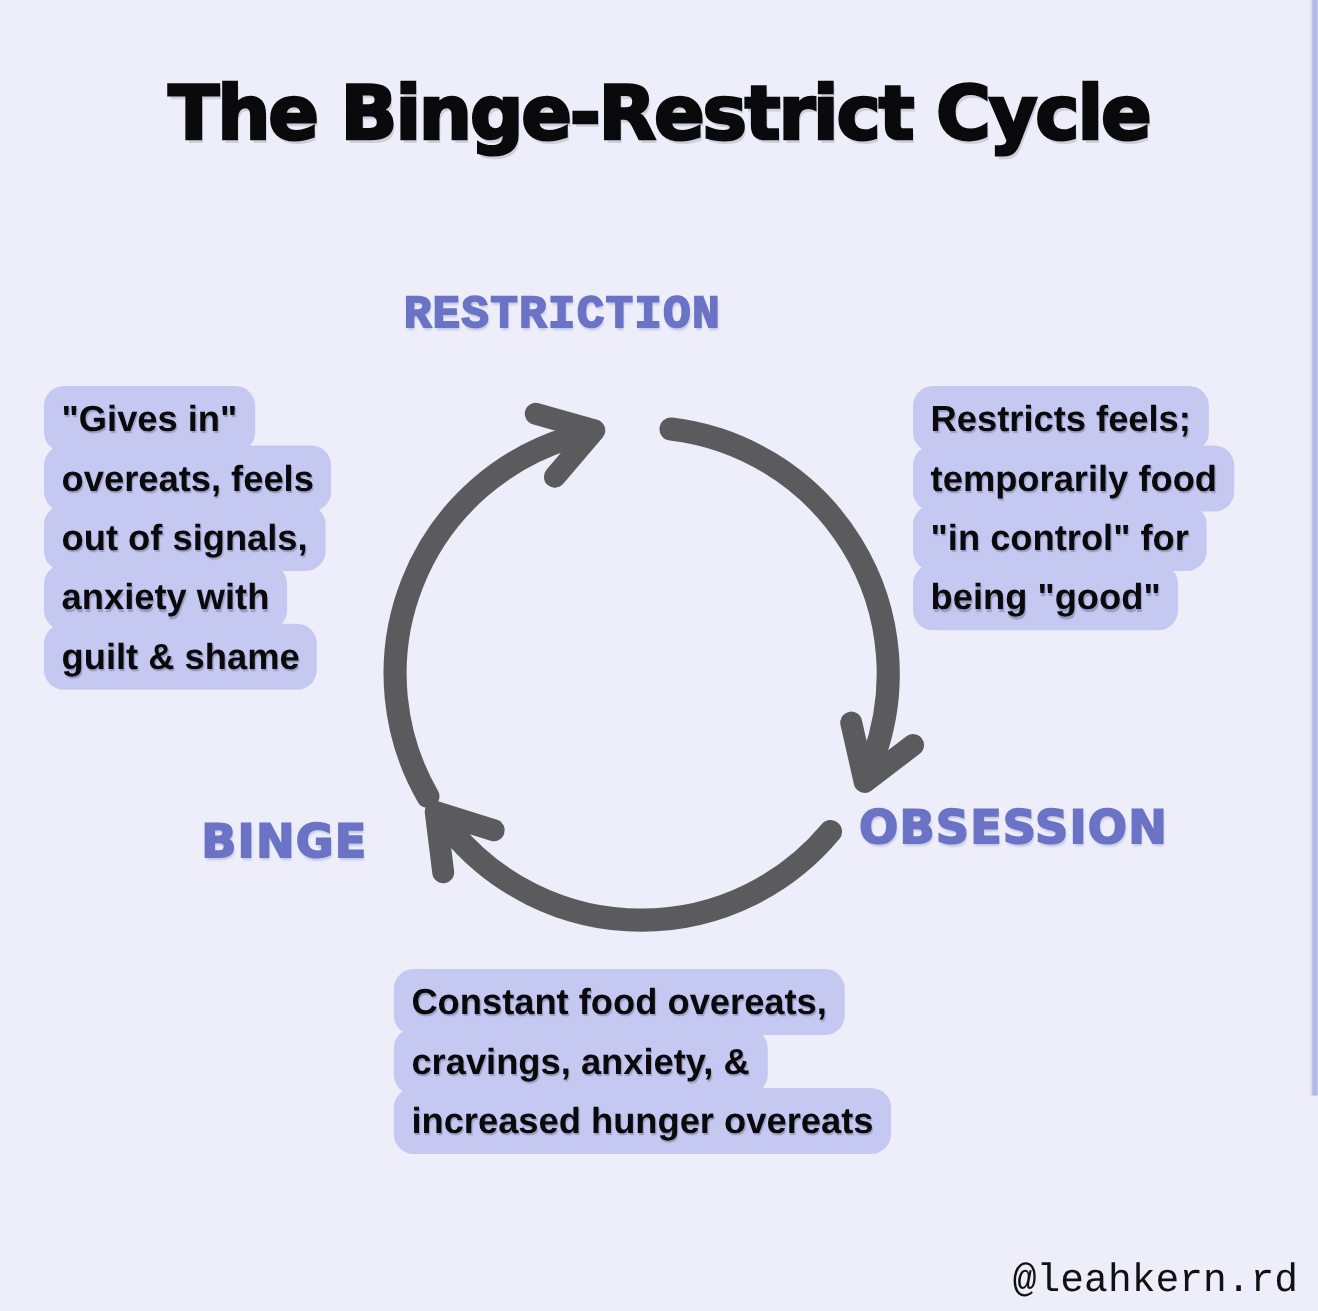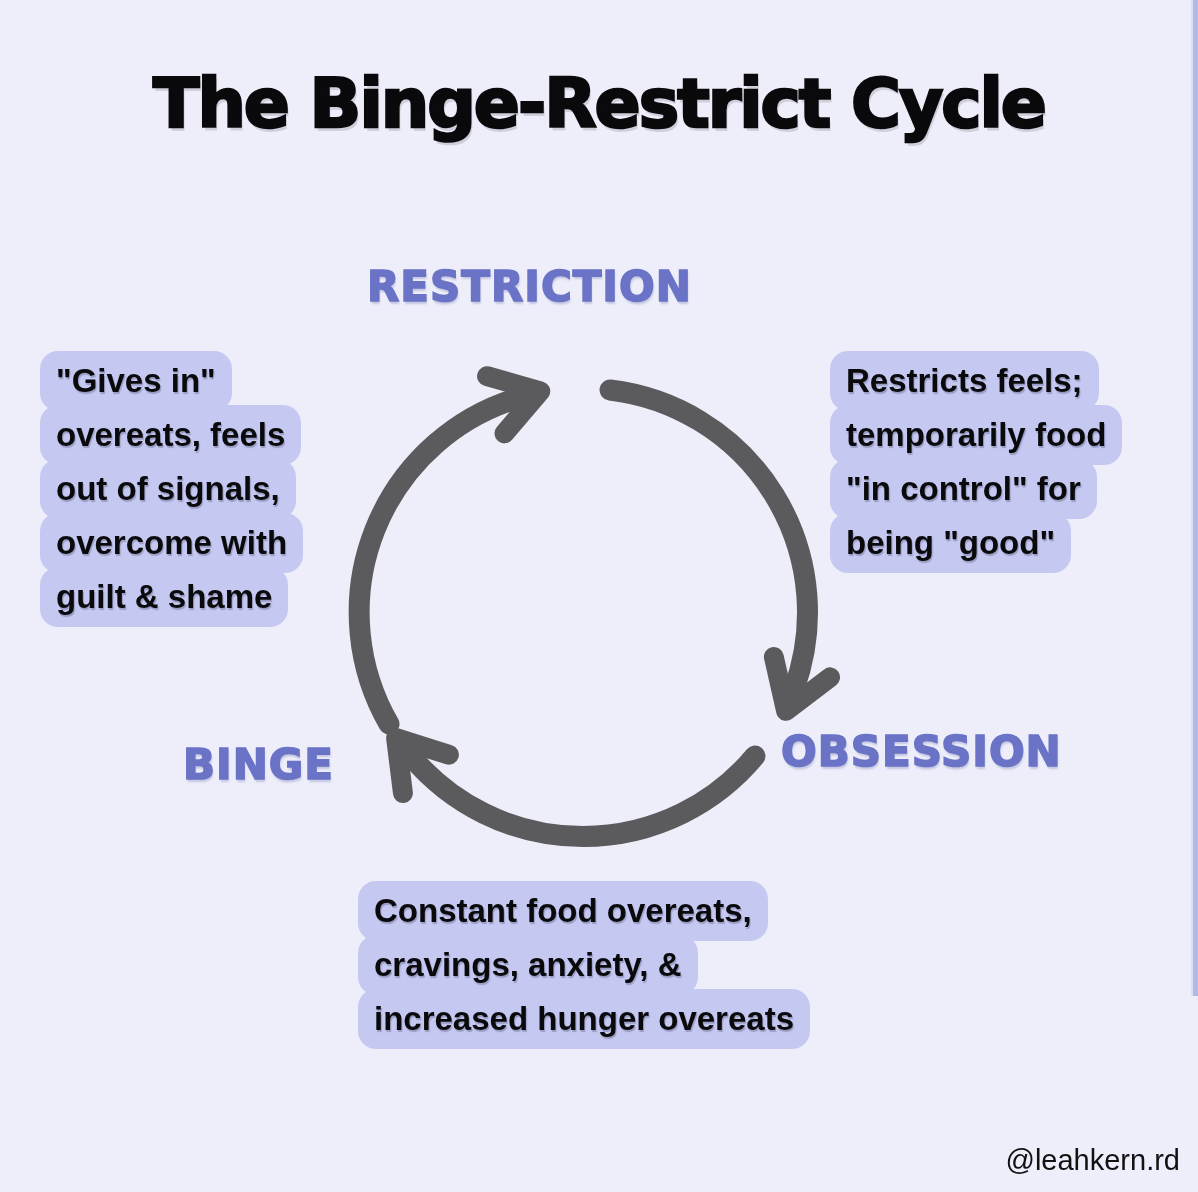--- a/index.html
+++ b/index.html
@@ -22,40 +22,40 @@
   .title{position:absolute;top:64px;left:0;width:100%;text-align:center;
     font-family:"DejaVu Sans",sans-serif;font-weight:bold;font-size:68px;
     letter-spacing:-2px;color:var(--text);
     -webkit-text-stroke:2.5px var(--text);
     text-shadow:2px 4px 0 rgba(20,20,30,0.14);}
 
   .stage-label{position:absolute;font-family:"DejaVu Sans",sans-serif;font-weight:bold;
     font-size:42px;letter-spacing:1px;color:var(--label);
     -webkit-text-stroke:1.6px var(--label);
     text-shadow:1px 3px 2px rgba(80,85,150,0.25);white-space:nowrap;}
-  #label-restriction{left:367px;top:262px;}
+  #label-restriction{left:367px;top:262px;font-family:Liberation Mono, monospace;}
   #label-obsession{left:781px;top:727px;}
   #label-binge{left:183px;top:740px;}
 
   .note{position:absolute;display:flex;flex-direction:column;align-items:flex-start;}
   .note-line{display:block;background:var(--box);color:var(--text);
     font-family:"Liberation Sans",sans-serif;font-weight:bold;font-size:33px;
     line-height:36px;padding:12px 16px;border-radius:18px;margin-top:-6px;
     white-space:nowrap;text-shadow:1px 2px 1px rgba(25,25,50,0.25);}
   .note-line:first-child{margin-top:0;}
   #note-binge{left:40px;top:351px;}
   #note-restriction{left:830px;top:351px;}
   #note-obsession{left:358px;top:881px;}
 
   .cycle-svg{position:absolute;left:0;top:0;width:1198px;height:1192px;}
   .arc{fill:none;stroke:var(--arrow);stroke-width:21;stroke-linecap:round;}
   .arrowhead-glyph{fill:none;stroke:var(--arrow);stroke-linecap:round;stroke-linejoin:round;}
 
-  .watermark{position:absolute;right:18px;top:1144px;font-size:29px;
-    color:#111;font-family:Liberation Sans, sans-serif;font-weight:normal;}
+  .watermark{position:absolute;right:18px;top:1144px;font-size:36px;
+    color:#111;font-family:Liberation Mono, monospace;font-weight:normal;}
 </style>
 </head>
 <body>
 
 <div class="canvas">
 
   <h1 class="title">The Binge-Restrict Cycle</h1>
 
   <svg class="cycle-svg" viewBox="0 0 1198 1192" xmlns="http://www.w3.org/2000/svg">
     <defs>
@@ -82,21 +82,21 @@
   <div class="note" id="note-obsession">
     <span class="note-line">Constant food overeats,</span>
     <span class="note-line">cravings, anxiety, &amp;</span>
     <span class="note-line">increased hunger overeats</span>
   </div>
 
   <div class="note" id="note-binge">
     <span class="note-line">"Gives in"</span>
     <span class="note-line">overeats, feels</span>
     <span class="note-line">out of signals,</span>
-    <span class="note-line">overcome with</span>
+    <span class="note-line">anxiety with</span>
     <span class="note-line">guilt &amp; shame</span>
   </div>
 
   <div class="watermark">@leahkern.rd</div>
 
   <div class="edge-stripe"></div>
 
 </div>
 
 </body></html>

